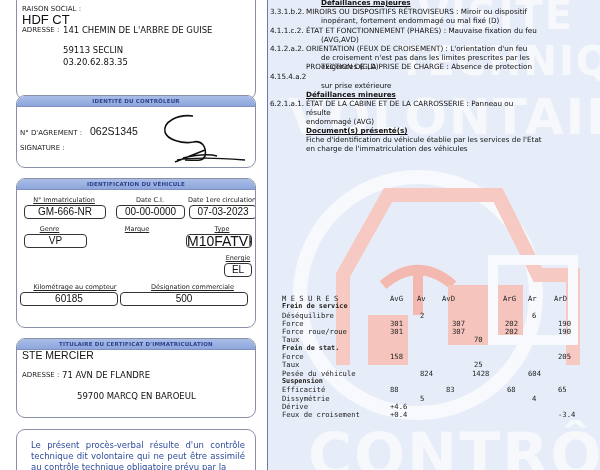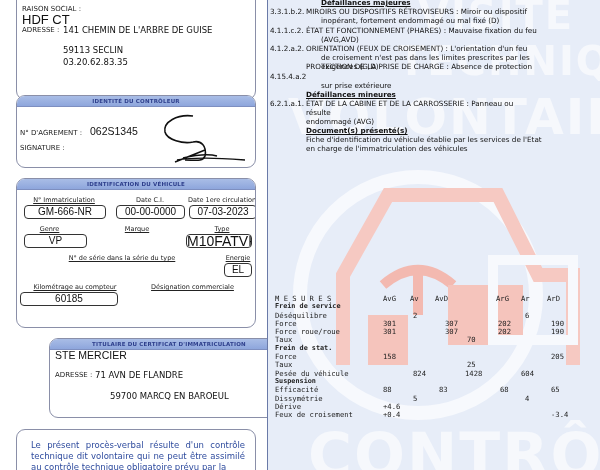--- a/index.html
+++ b/index.html
@@ -31,21 +31,21 @@
   #p-ctrl svg { position: absolute; left: 138px; top: 14px; }
 
   
   #p-veh { top: 178px; height: 150px; }
   .f-lbl { position: absolute; font-family: "DejaVu Sans", sans-serif; font-size: 6.5px; color: #222; text-align: center; }
   .f-lbl.u { text-decoration: underline; }
   .f-box { position: absolute; border: 1px solid #333; border-radius: 4px; height: 14px;
     font-family: "Liberation Sans", sans-serif; font-size: 10px; text-align: center; line-height: 12px; background: #fff; white-space: nowrap; overflow: hidden; }
 
   
-  #p-tit { top: 338px; height: 80px; margin-left: 33px; }
+  #p-tit { top: 338px; height: 80px; }
   #p-tit .owner { position: absolute; left: 5px; top: 10px; font-family: "Liberation Sans", sans-serif; font-size: 10.5px; }
   #p-tit .addr-l { position: absolute; left: 5px; top: 32px; }
   #p-tit .addr { position: absolute; left: 35px; top: 31px; }
   #p-tit .city { position: absolute; left: 60px; top: 52px; }
 
   
   #p-note { top: 429px; height: 60px; }
   #p-note .txt { position: absolute; left: 14px; top: 10px; width: 214px; font-size: 8.5px; line-height: 11px;
     color: #2f4c9e; text-align: justify; }
 
@@ -53,21 +53,21 @@
   #right { position: absolute; left: 267px; top: 0; width: 334px; height: 470px;
     background: #e7edf8; border-left: 1px solid #6a7aa8; border-right: 1px solid #6a7aa8; overflow: hidden; }
   .wm { position: absolute; font-family: "DejaVu Sans", sans-serif; font-weight: bold; color: #f6f8fc; letter-spacing: 2px; }
   .emblem { position: absolute; left: 20px; top: 165px; }
   .defs { position: absolute; left: 0; top: 0; width: 334px; font-size: 7.2px; line-height: 8.5px; color: #111; }
   .d-head { position: absolute; font-size: 7.2px; font-weight: bold; text-decoration: underline; }
   .d-code { position: absolute; left: 2px; }
   .d-text { position: absolute; left: 38px; width: 290px; }
   .meas { position: absolute; left: 7px; top: 294px; font-family: "DejaVu Sans Mono", monospace; font-size: 7.2px; color: #222; }
   .mrow { position: relative; height: 8.3px; white-space: nowrap; }
-  .mrow span { position: absolute; top: 0; }
+  .mrow span { position: absolute; top: 0; margin-left: 7px; }
   .mrow .bold { font-weight: bold; font-size: 6.8px; }
 </style>
 </head>
 <body>
 
 <div id="p-centre" class="panel">
   <span class="lbl rs">RAISON SOCIAL :</span>
   <span class="name">HDF CT</span>
   <span class="lbl addr-l">ADRESSE :</span>
   <span class="val addr">141 CHEMIN DE L'ARBRE DE GUISE</span>
@@ -95,27 +95,27 @@
   <div class="f-box" style="left:7px;top:26px;width:82px;">GM-666-NR</div>
   <div class="f-box" style="left:99px;top:26px;width:69px;">00-00-0000</div>
   <div class="f-box" style="left:172px;top:26px;width:68px;">07-03-2023</div>
 
   <span class="f-lbl u" style="left:10px;top:46px;width:45px;">Genre</span>
   <span class="f-lbl u" style="left:75px;top:46px;width:90px;">Marque</span>
   <span class="f-lbl u" style="left:170px;top:46px;width:70px;">Type</span>
   <div class="f-box" style="left:7px;top:55px;width:63px;">VP</div>
   <div class="f-box" style="left:169px;top:55px;width:66px;font-size:14px;">M10FATVP300F</div>
 
-  <span class="f-lbl u" style="left:30px;top:75px;width:150px;">N° de série dans la série du type</span>
   <span class="f-lbl u" style="left:203px;top:75px;width:36px;">Energie</span>
   <div class="f-box" style="left:207px;top:84px;width:28px;">EL</div>
 
   <span class="f-lbl u" style="left:8px;top:104px;width:100px;">Kilométrage au compteur</span>
   <span class="f-lbl u" style="left:118px;top:104px;width:115px;">Désignation commerciale</span>
   <div class="f-box" style="left:3px;top:113px;width:98px;">60185</div>
+  <div class="f-box" style="left:103px;top:113px;width:128px;">500</div>
 </div>
 
 <div id="p-tit" class="panel">
   <div class="panel-header">TITULAIRE DU CERTIFICAT D'IMMATRICULATION</div>
   <span class="owner">STE MERCIER</span>
   <span class="lbl addr-l">ADRESSE :</span>
   <span class="val addr" style="left:45px;">71 AVN DE FLANDRE</span>
   <span class="val city">59700 MARCQ EN BAROEUL</span>
 </div>
 

